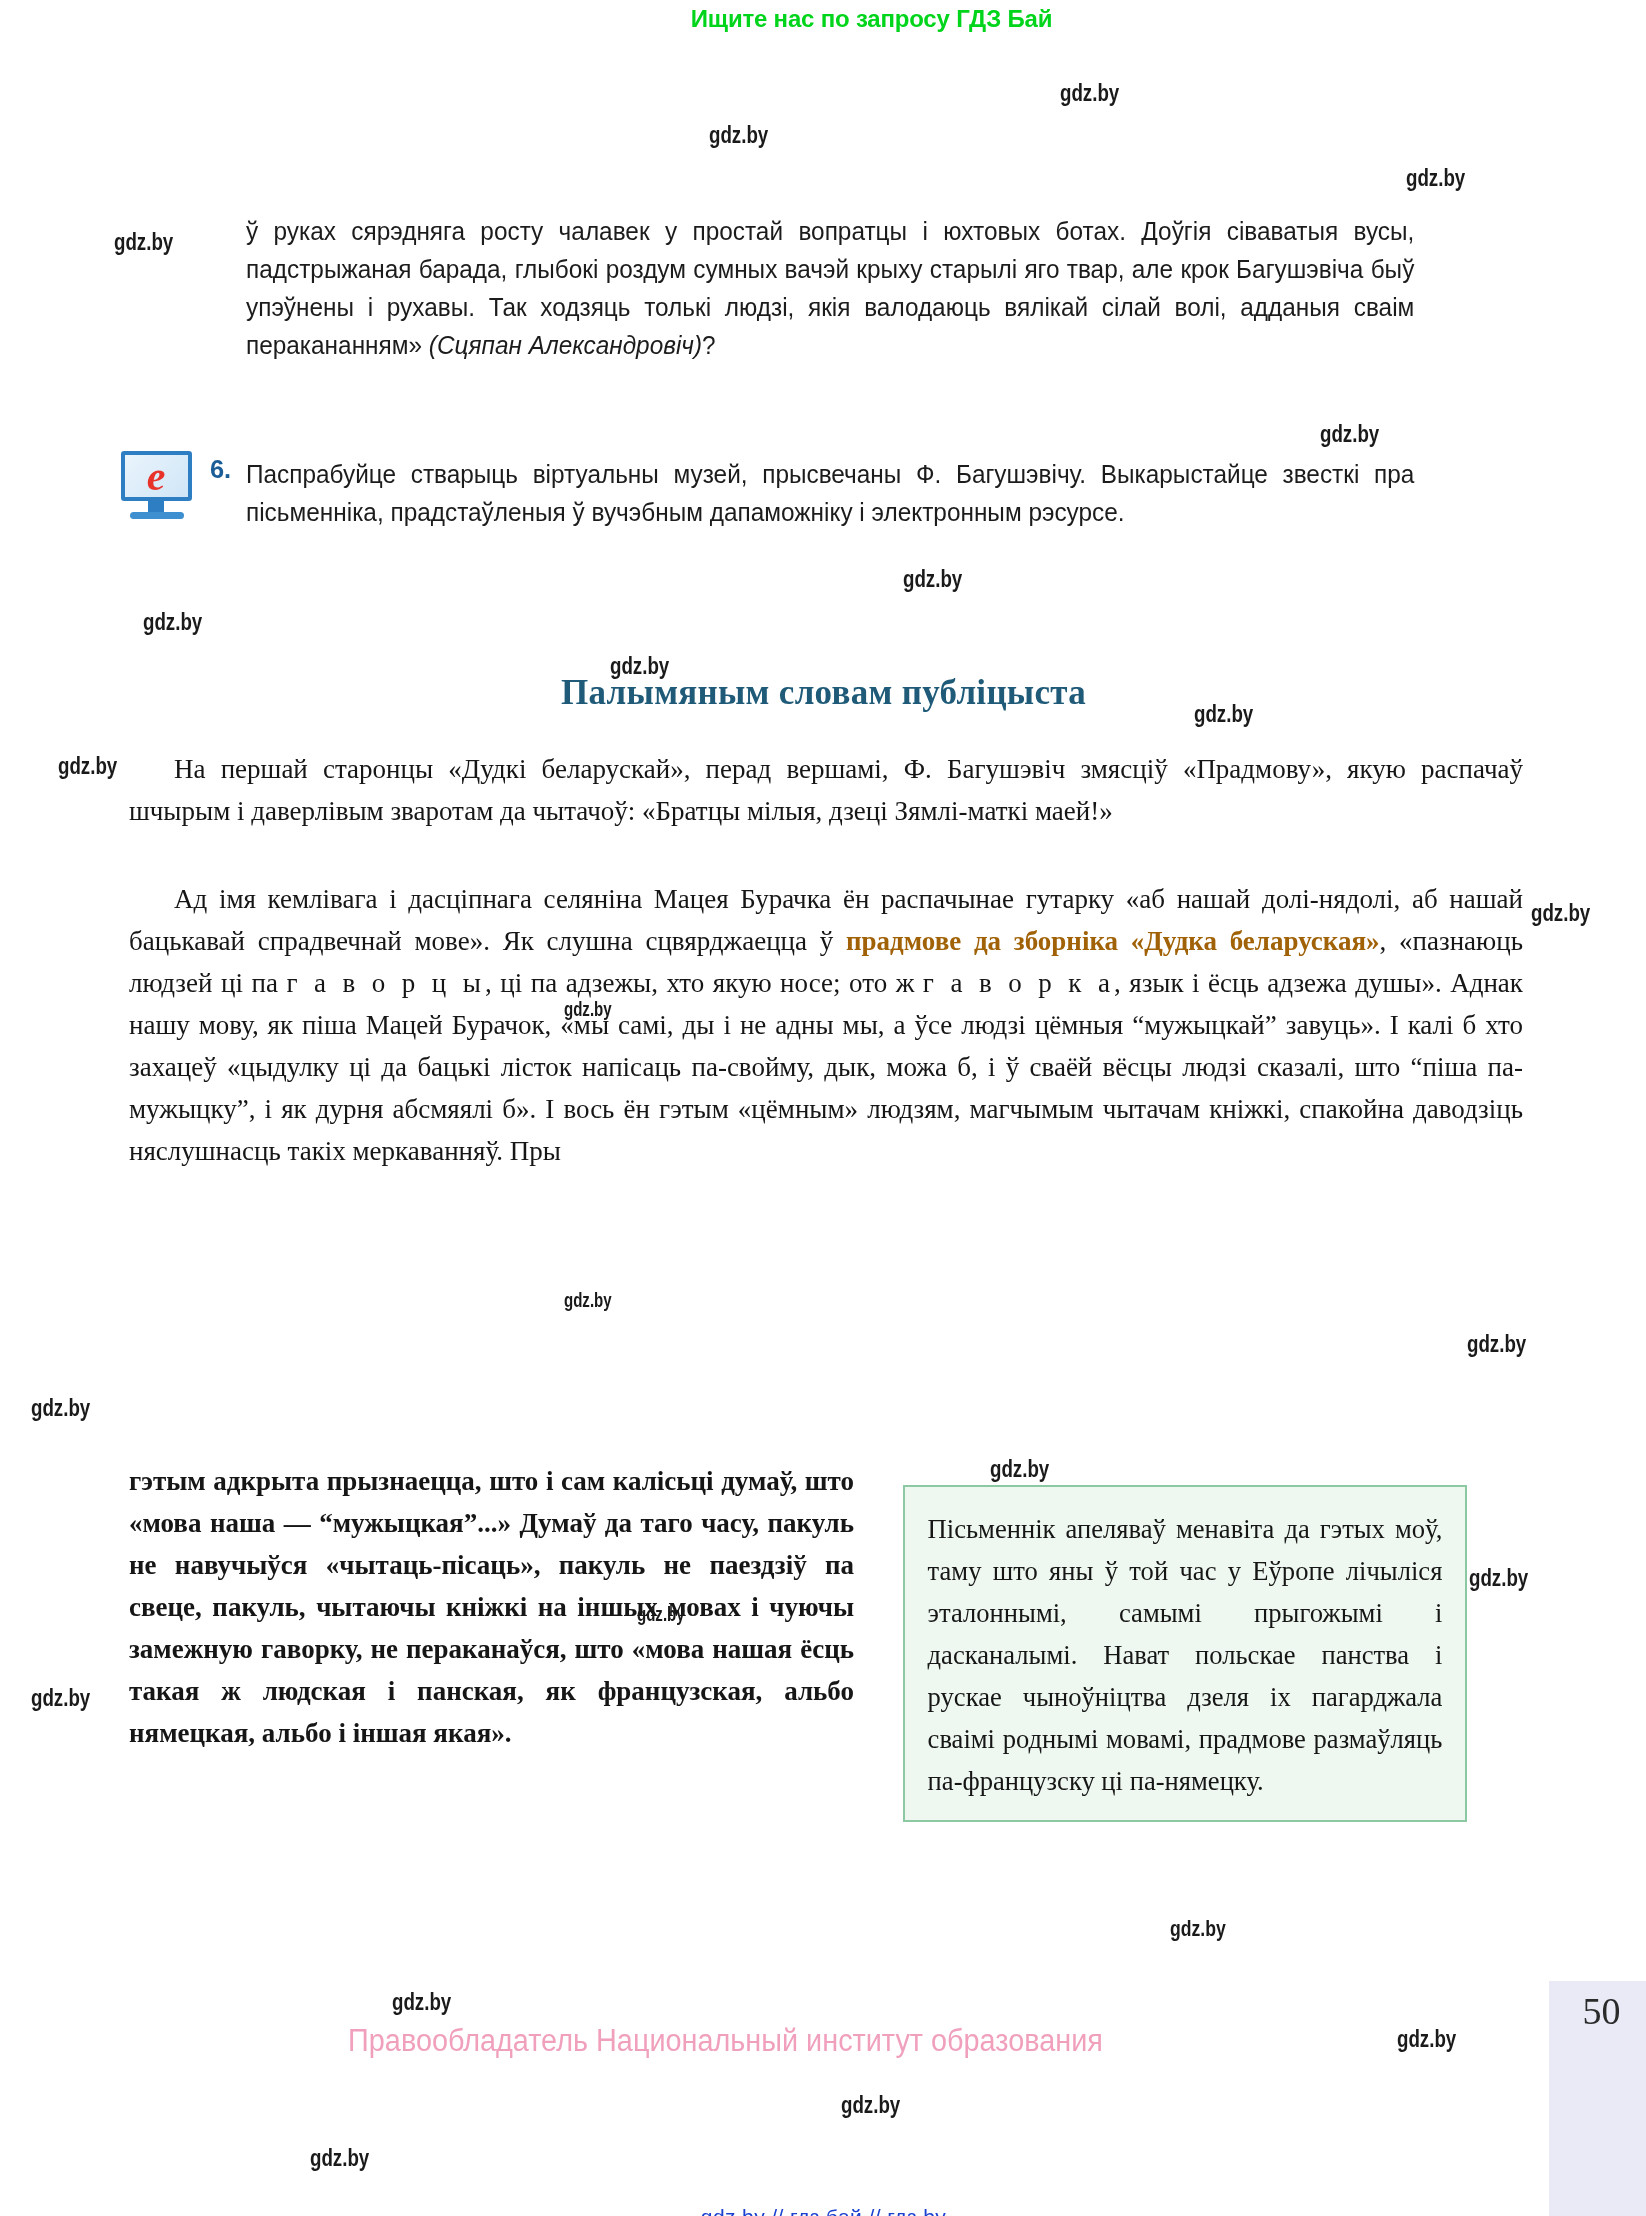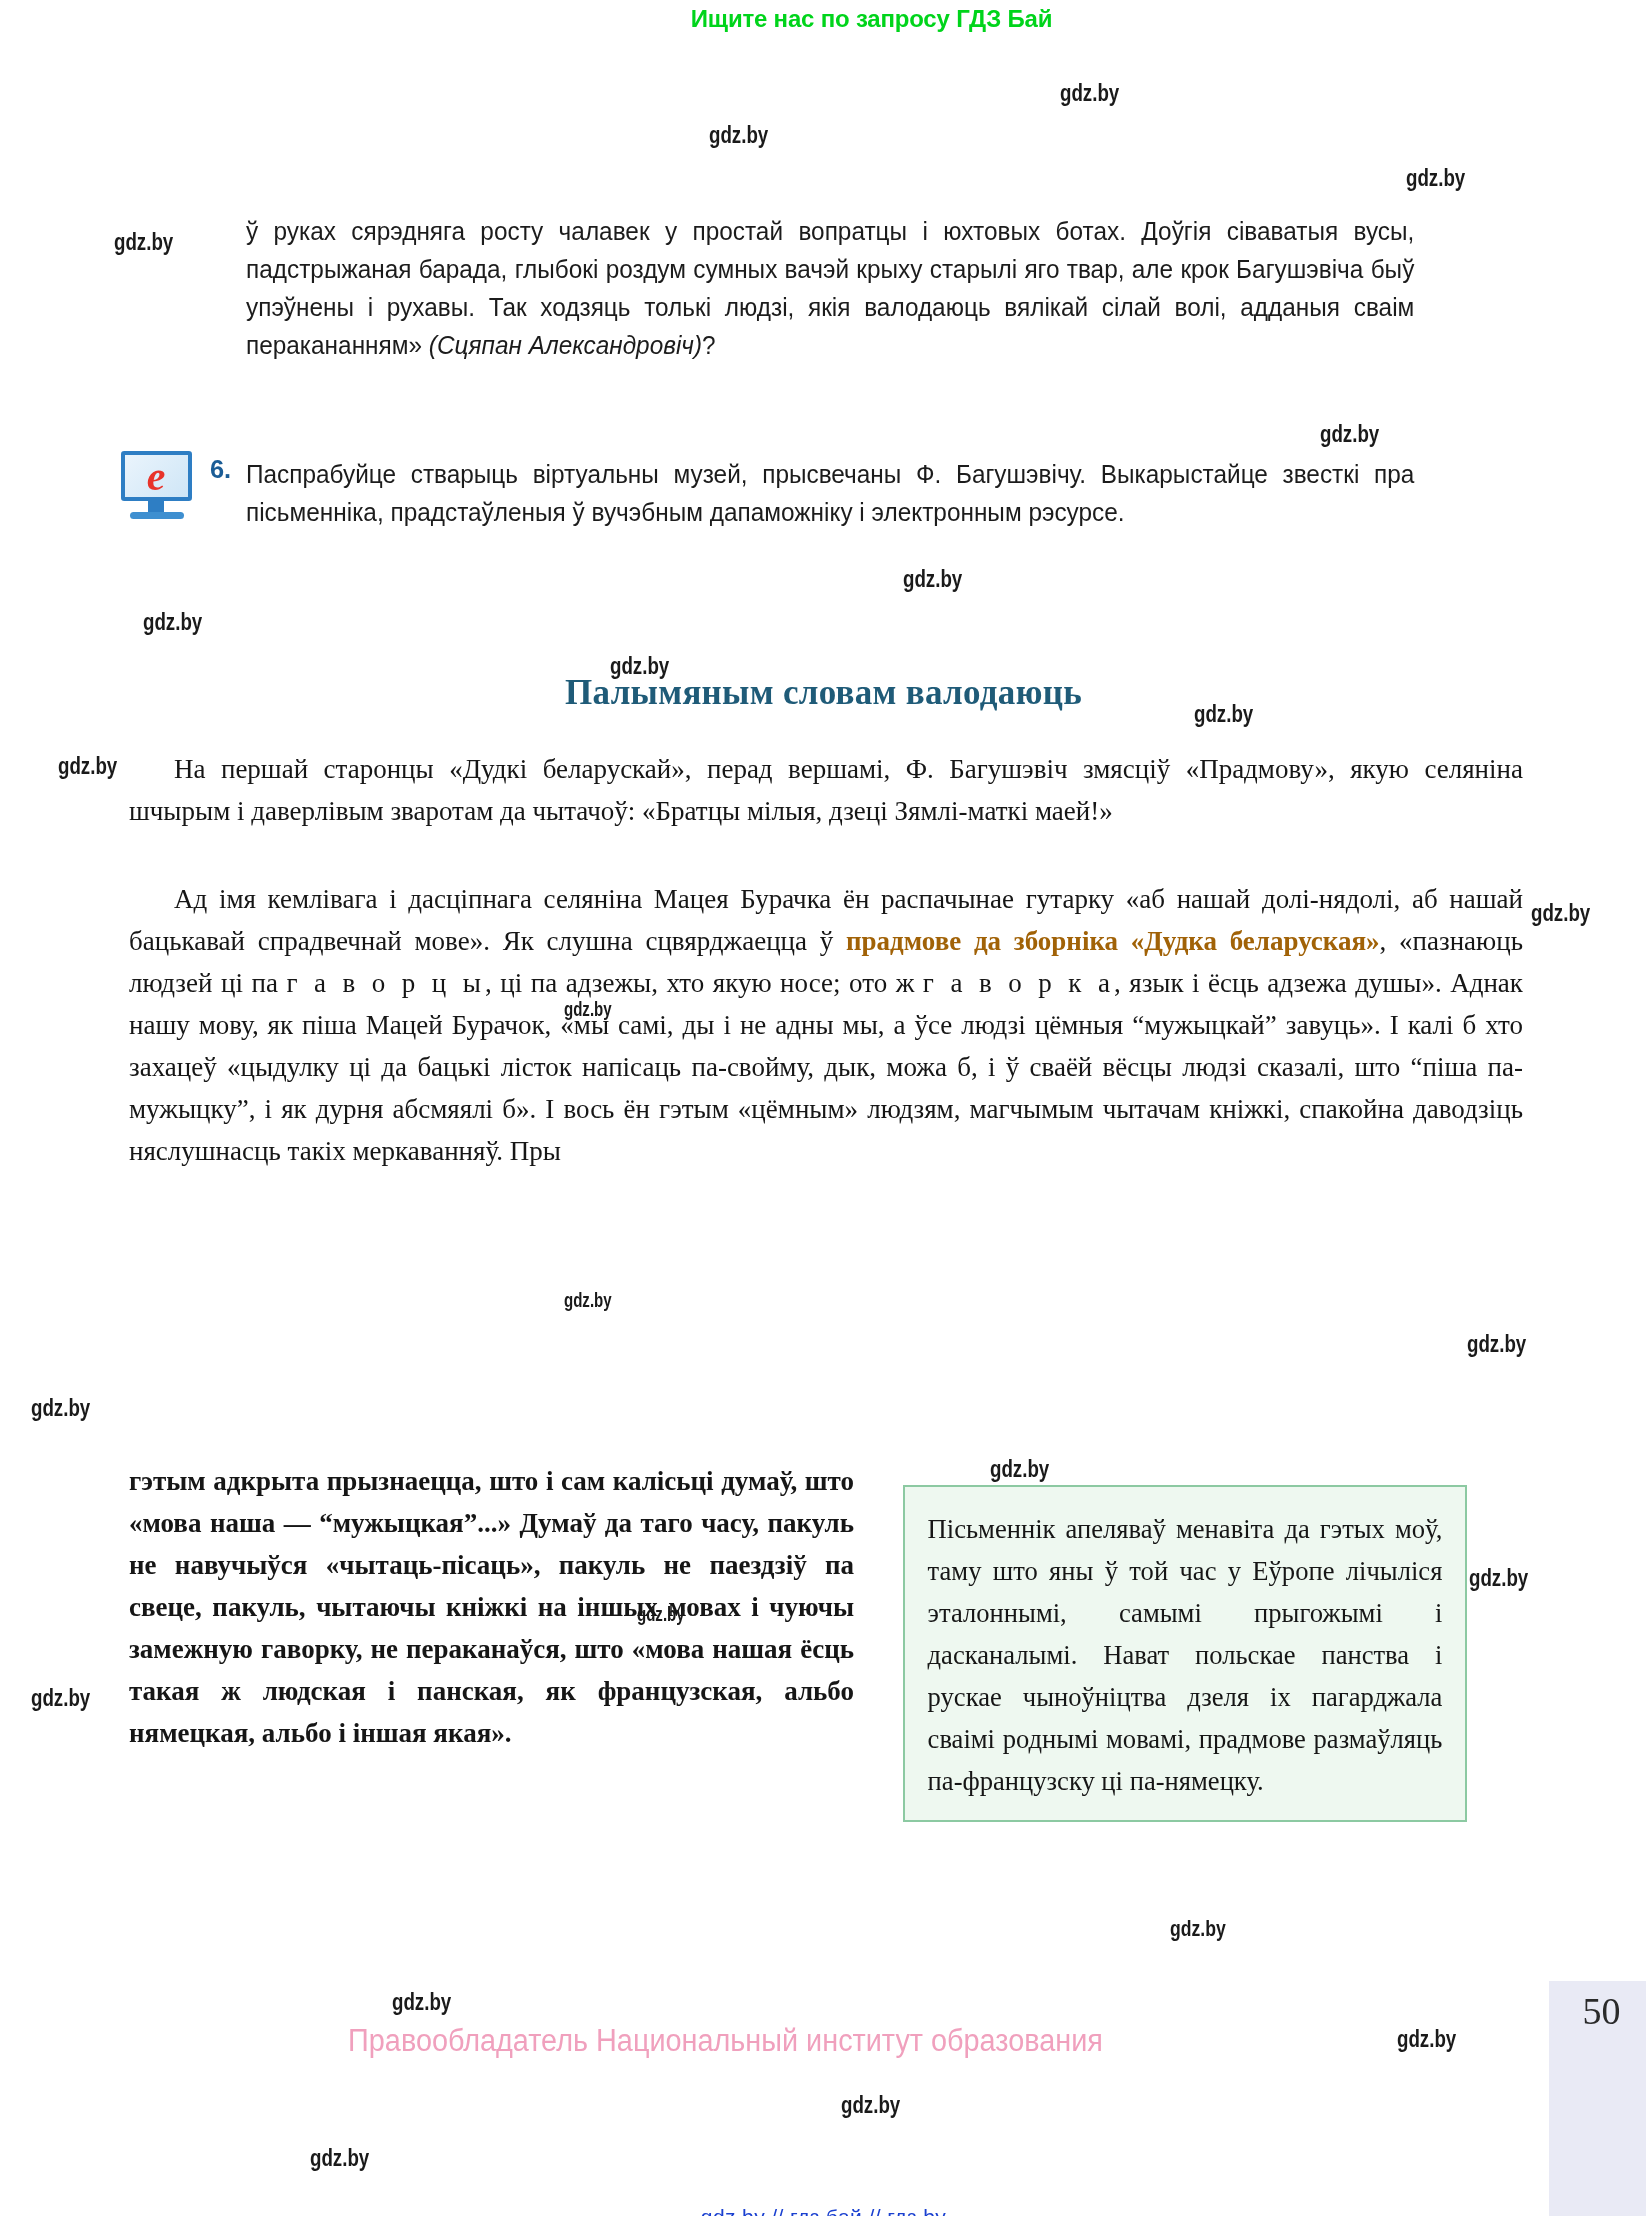--- a/index.html
+++ b/index.html
@@ -230,23 +230,23 @@
 <div id="ex6-icon">
   <div class="mon-screen">
     <div class="mon-e">e</div>
   </div>
   <div class="mon-neck"></div>
   <div class="mon-base"></div>
 </div>
 <div id="ex6-num">6.</div>
 <div class="sans-block" id="para-ex6">Паспрабуйце стварыць віртуальны музей, прысвечаны Ф. Багушэвічу. Выкарыстайце звесткі пра пісьменніка, прадстаўленыя ў вучэбным дапаможніку і электронным рэсурсе.</div>
 
-<div id="section-title">Палымяным словам валодаюць</div>
-
-<div class="serif-block" id="art-p1"><span class="ind"></span><span>На першай старонцы «Дудкі беларускай», перад вершамі, Ф. Багушэвіч змясціў «Прадмову», якую селяніна шчырым і даверлівым зваротам да чытачоў: «Братцы мілыя, дзеці Зямлі-маткі маей!»</span></div>
+<div id="section-title">Палымяным словам публіцыста</div>
+
+<div class="serif-block" id="art-p1"><span class="ind"></span><span>На першай старонцы «Дудкі беларускай», перад вершамі, Ф. Багушэвіч змясціў «Прадмову», якую распачаў шчырым і даверлівым зваротам да чытачоў: «Братцы мілыя, дзеці Зямлі-маткі маей!»</span></div>
 
 <div class="serif-block" id="art-p2"><span class="ind"></span><span>Ад імя кемлівага і дасціпнага селяніна Мацея Бурачка ён распачынае гутарку «аб нашай долі-нядолі, аб нашай бацькавай спрадвечнай мове». Як слушна сцвярджаецца ў </span><span class="red">прадмове да зборніка «Дудка беларуская»</span><span>, «пазнаюць людзей ці па </span><span class="sp">г а в о р ц ы</span><span>, ці па адзежы, хто якую носе; ото ж </span><span class="sp">г а в о р к а</span><span>, язык і ёсць адзежа душы». Аднак нашу мову, як піша Мацей Бурачок, «мы самі, ды і не адны мы, а ўсе людзі цёмныя “мужыцкай” завуць». І калі б хто захацеў «цыдулку ці да бацькі лісток напісаць па-свойму, дык, можа б, і ў сваёй вёсцы людзі сказалі, што “піша па-мужыцку”, і як дурня абсмяялі б». І вось ён гэтым «цёмным» людзям, магчымым чытачам кніжкі, спакойна даводзіць няслушнасць такіх меркаванняў. Пры</span></div>
 
 <div class="serif-block" id="art-left-col">гэтым адкрыта прызнаецца, што і сам калісьці думаў, што «мова наша — “мужыцкая”...» Думаў да таго часу, пакуль не навучыўся «чытаць-пісаць», пакуль не паездзіў па свеце, пакуль, чытаючы кніжкі на іншых мовах і чуючы замежную гаворку, не пераканаўся, што «мова нашая ёсць такая ж людская і панская, як французская, альбо нямецкая, альбо і іншая якая».</div>
 
 <div id="callout">
   <p>Пісьменнік апеляваў менавіта да гэтых моў, таму што яны ў той час у Еўропе лічыліся эталоннымі, самымі прыгожымі і дасканалымі. Нават польскае панства і рускае чыноўніцтва дзеля іх пагарджала сваімі роднымі мовамі, прадмове размаўляць па-французску ці па-нямецку.</p>
 </div>
 
 <div id="page-tab"></div>

